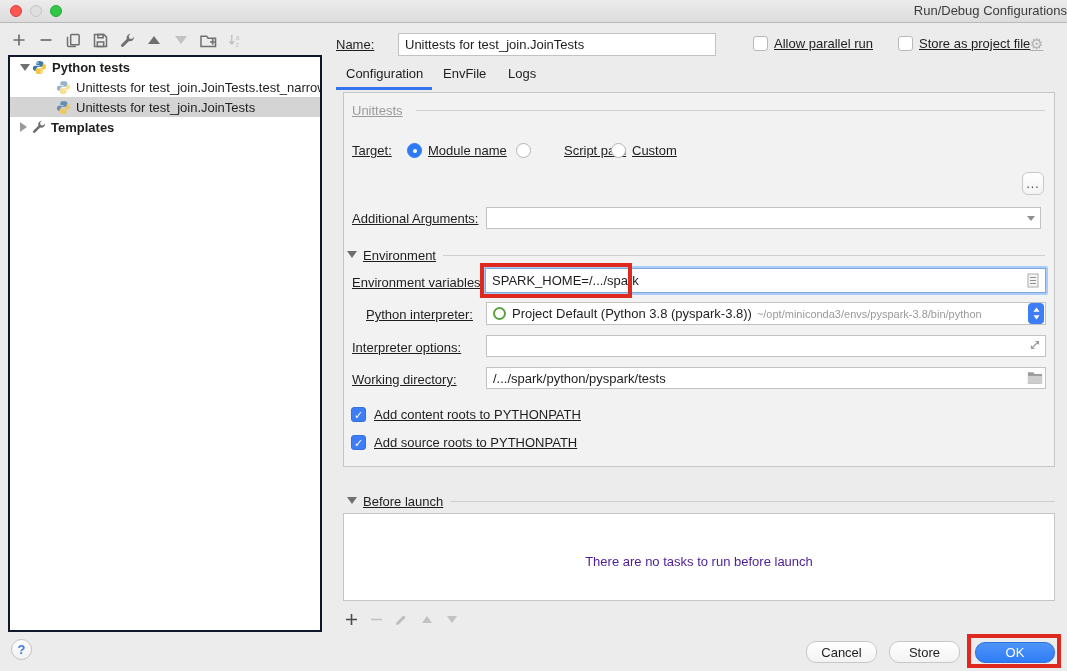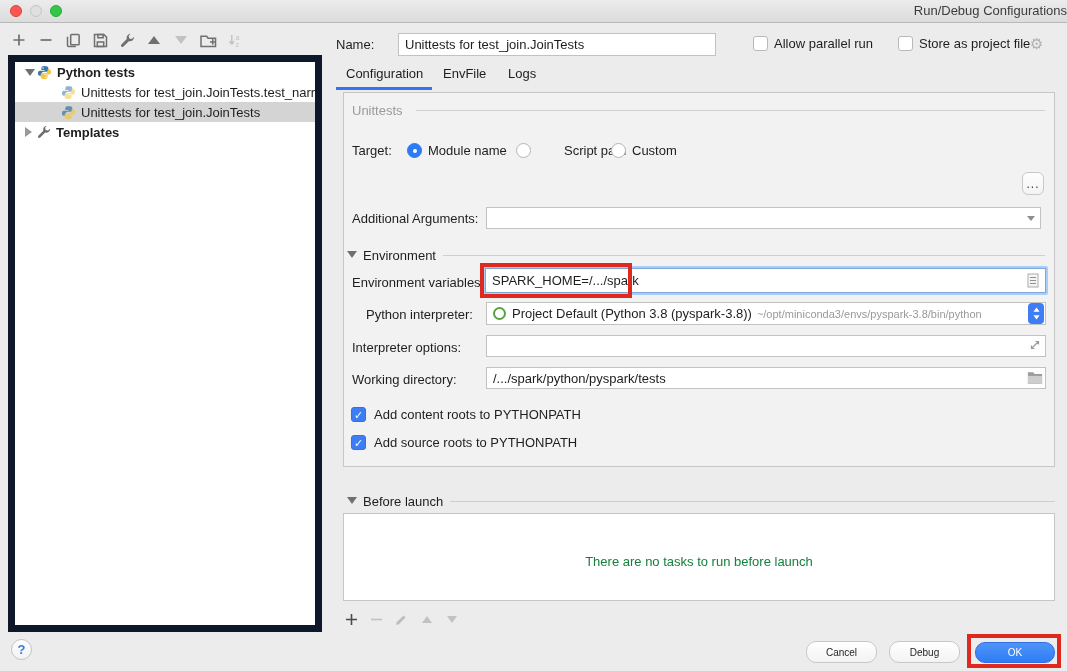--- a/index.html
+++ b/index.html
@@ -1,35 +1,35 @@
 <!DOCTYPE html>
 <html><head>
 <meta charset="utf-8">
 <style>
   html,body{margin:0;padding:0;background:#888;}
   .app{position:relative;width:1067px;height:671px;background:#ECECEC;overflow:hidden;
        font-family:"Liberation Sans","DejaVu Sans",sans-serif;font-size:13px;color:#1e1e1e;}
-  .abs{position:absolute;}
+  .abs{position:absolute;text-decoration:underline;}
   .lbl{white-space:nowrap;line-height:16px;}
   
   .titlebar{position:absolute;left:0;top:0;width:1067px;height:22px;
             background:linear-gradient(#ECECEC,#DCDCDC);border-bottom:1px solid #B9B9B9;}
   .title{position:absolute;left:0;top:3px;width:100%;text-align:right;color:#3c3c3c;font-weight:500;}
   .tl{position:absolute;top:5px;width:12px;height:12px;border-radius:50%;box-sizing:border-box;}
   .tl.red{left:10px;background:#FC5753;border:1px solid #DF3E38;}
   .tl.gry{left:30px;background:#DFDFDF;border:1px solid #C5C5C5;}
   .tl.grn{left:50px;background:#33C748;border:1px solid #27AA35;}
   
   .ltb{position:absolute;left:10px;top:30px;display:flex;gap:9px;align-items:center;height:20px;}
   .ltb .ic{width:18px;height:18px;display:flex;align-items:center;justify-content:center;}
   .tri-up{width:0;height:0;border-left:6px solid transparent;border-right:6px solid transparent;border-bottom:8px solid #6F6F6F;}
   .tri-dn{width:0;height:0;border-left:6px solid transparent;border-right:6px solid transparent;border-top:8px solid #C2C2C2;}
   
   .tree{position:absolute;left:8px;top:55px;width:314px;height:577px;background:#fff;
-        border:7px solid #0f172a;box-sizing:border-box;overflow:hidden;}
+        border:2px solid #0f172a;box-sizing:border-box;overflow:hidden;}
   .trow{height:20px;display:flex;align-items:center;white-space:nowrap;overflow:hidden;}
   .trow .car{width:12px;margin-left:10px;flex:0 0 auto;display:flex;}
   .trow.child{padding-left:46px;}
   .trow.sel{background:#D4D4D4;}
   .trow svg{margin-right:5px;flex:0 0 auto;}
   .car-dn{width:0;height:0;border-left:5px solid transparent;border-right:5px solid transparent;border-top:7px solid #6F6F6F;}
   .car-rt{width:0;height:0;border-top:5px solid transparent;border-bottom:5px solid transparent;border-left:7px solid #9A9A9A;}
   .bold{font-weight:bold;}
   
   .field{position:absolute;box-sizing:border-box;background:#fff;border:1px solid #C2C2C2;
@@ -45,28 +45,28 @@
   
   .tab{position:absolute;top:66px;height:20px;color:#1e1e1e;}
   .tabline{position:absolute;left:336px;top:87px;width:96px;height:3px;background:#3574F0;}
   
   .panel{position:absolute;left:343px;top:92px;width:712px;height:375px;background:#F2F2F2;
          border:1px solid #C6C6C6;box-sizing:border-box;}
   .rule{position:absolute;height:1px;background:#CFCFCF;}
   .grp{color:#9A9A9A;text-align:center;}
   .blbox{position:absolute;left:343px;top:513px;width:712px;height:88px;background:#fff;
          border:1px solid #C6C6C6;box-sizing:border-box;display:flex;align-items:center;justify-content:center;}
-  .blbox div{color:#15803d;margin-top:8px;}
+  .blbox div{color:#4c1d95;margin-top:8px;}
   
   .focusring{position:absolute;left:483px;top:266px;width:565px;height:29px;box-sizing:border-box;
              border:2px solid #A9CDF8;border-radius:2px;background:#A9CDF8;}
   .redbox{position:absolute;border:4px solid #DF281E;box-sizing:border-box;pointer-events:none;z-index:9;}
   
   .btn{position:absolute;height:22px;box-sizing:border-box;border:1px solid #C8C8C8;border-radius:10px;
-       background:linear-gradient(#FFFFFF,#F3F3F3);font-family:inherit;font-size:10px;color:#1e1e1e;
+       background:linear-gradient(#FFFFFF,#F3F3F3);font-family:inherit;font-size:13px;color:#1e1e1e;
        display:flex;align-items:center;justify-content:center;padding:0;}
   .btn.primary{background:linear-gradient(#4E94F8,#2F7CF6);border-color:#2F6FE0;color:#fff;}
   .dots{position:absolute;left:1022px;top:172px;width:22px;height:23px;border-radius:6px;
         font-size:12px;letter-spacing:1px;color:#444;}
   .help{position:absolute;left:11px;top:639px;width:21px;height:21px;border-radius:50%;box-sizing:border-box;
         border:1px solid #C2C2C2;background:linear-gradient(#fff,#F2F2F2);color:#3B77E8;font-weight:bold;
         display:flex;align-items:center;justify-content:center;font-size:13px;}
   
   .select{position:absolute;left:486px;top:302px;width:560px;height:23px;box-sizing:border-box;
           background:#fff;border:1px solid #C2C2C2;display:flex;align-items:center;padding:0 4px;white-space:nowrap;overflow:hidden;}
@@ -294,17 +294,17 @@
     <span class="ic">
         <span class="tri-up" style="border-bottom-color:#C2C2C2;border-left-width:5px;border-right-width:5px;border-bottom-width:7px;"></span>
       </span>
     <span class="ic">
         <span class="tri-dn" style="border-left-width:5px;border-right-width:5px;border-top-width:7px;"></span>
       </span>
   </div>
 
   <div class="help">?</div>
   <button class="btn" style="left:806px;top:641px;width:71px;">Cancel</button>
-  <button class="btn" style="left:889px;top:641px;width:71px;">Debug</button>
+  <button class="btn" style="left:889px;top:641px;width:71px;">Store</button>
   <button class="btn primary" style="left:975px;top:642px;width:80px;height:21px;">OK</button>
   <div class="redbox" style="left:967px;top:634px;width:94px;height:34px;"></div>
 
 </div>
 
 </body></html>

